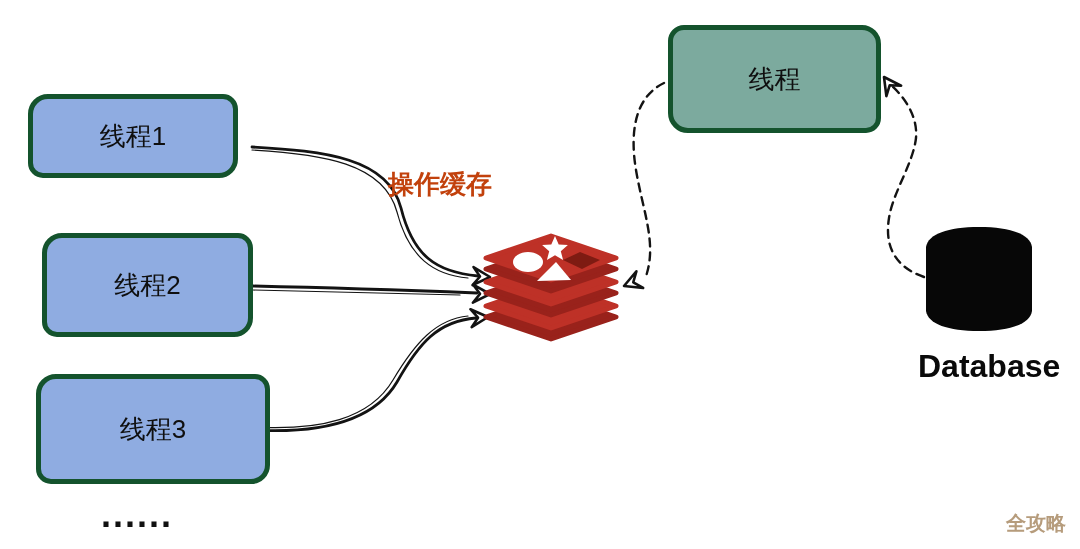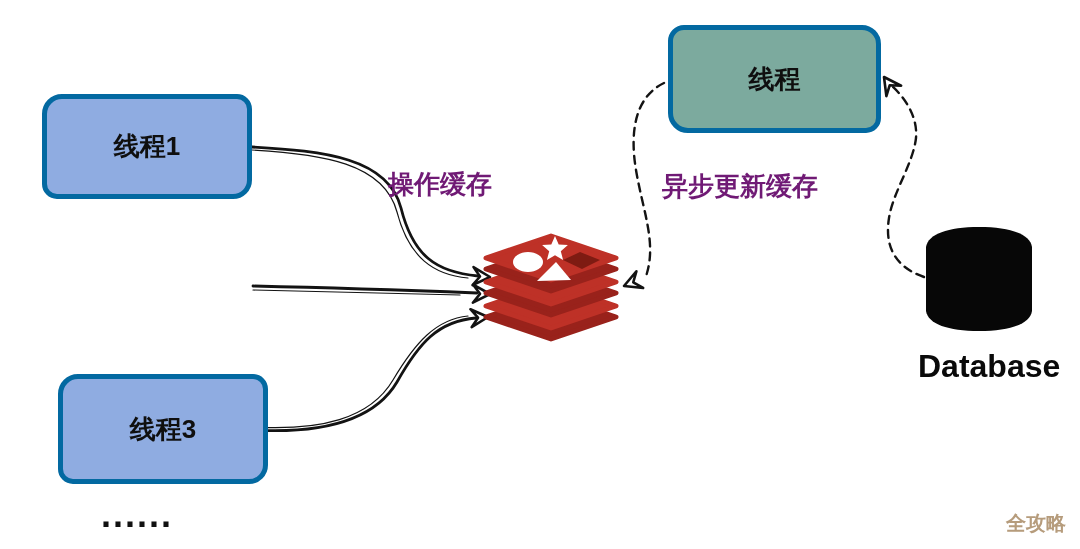--- a/index.html
+++ b/index.html
@@ -3,27 +3,27 @@
 <meta charset="utf-8">
 <style>
   html,body{margin:0;padding:0;background:#ffffff;}
   .canvas{
     position:relative;width:1080px;height:549px;background:#ffffff;overflow:hidden;
     font-family:"Liberation Sans","DejaVu Sans",sans-serif;color:#141414;
   }
   .layer{position:absolute;left:0;top:0;width:1080px;height:549px;}
   .sketch-box{
     position:absolute;box-sizing:border-box;
-    border:5px solid #0369a1;
+    border:5px solid #14532d;
     display:flex;align-items:center;justify-content:center;
-    font-weight:bold;font-size:26px;color:#0f0f0f;
+    font-weight:normal;font-size:26px;color:#0f0f0f;
   }
   .box-blue{background:#8FACE1;border-radius:20px 15px 19px 15px;}
   .box-teal{background:#7CAA9E;border-radius:16px 19px 15px 20px;}
-  .edge-label{position:absolute;font-weight:bold;font-size:26px;color:#701a75;white-space:nowrap;}
+  .edge-label{position:absolute;font-weight:bold;font-size:26px;color:#c2410c;white-space:nowrap;}
   .db-label{position:absolute;left:918px;top:348px;width:122px;text-align:center;
     font-weight:bold;font-size:32px;color:#0a0a0a;}
   .dots{position:absolute;left:101px;top:494px;font-weight:900;font-size:36px;
     letter-spacing:2px;color:#111;}
   .watermark{position:absolute;left:1006px;top:510px;font-weight:bold;font-size:20px;color:#B69C7C;}
 </style>
 </head>
 <body>
 
 <div class="canvas">
@@ -66,33 +66,35 @@
       <ellipse fill="#ffffff" cx="44" cy="30" rx="15" ry="10"></ellipse>
       <polygon fill="#ffffff" points="72,30 87,48 53,49"></polygon>
       <polygon fill="#7E1B12" points="79,28 96,20 116,28 98,37"></polygon>
     </g>
 
     <g transform="translate(926,227)">
       <path fill="#070707" d="M0,20 C2,7 22,0 53,0 C84,0 104,7 106,20 L106,84 C104,97 84,104 53,104 C22,104 2,97 0,84 Z"></path>
     </g>
   </svg>
 
-  <div class="sketch-box box-blue" style="left:42px;top:94px;width:210px;height:105px">
+  <div class="sketch-box box-blue" style="left:28px;top:94px;width:210px;height:84px">
     <span>线程1</span>
   </div>
-  <div class="sketch-box box-blue" style="left:58px;top:374px;width:210px;height:110px">
+  <div class="sketch-box box-blue" style="left:42px;top:233px;width:211px;height:104px">
+    <span>线程2</span>
+  </div>
+  <div class="sketch-box box-blue" style="left:36px;top:374px;width:234px;height:110px">
     <span>线程3</span>
   </div>
 
   <div class="dots">......</div>
 
   <div class="sketch-box box-teal" style="left:668px;top:25px;width:213px;height:108px">
     <span>线程</span>
   </div>
 
   <div class="edge-label" style="left:388px;top:167px">操作缓存</div>
-  <div class="edge-label" style="left:662px;top:169px">异步更新缓存</div>
 
   <div class="db-label">Database</div>
 
   <div class="watermark">全攻略</div>
 
 </div>
 
 </body></html>

